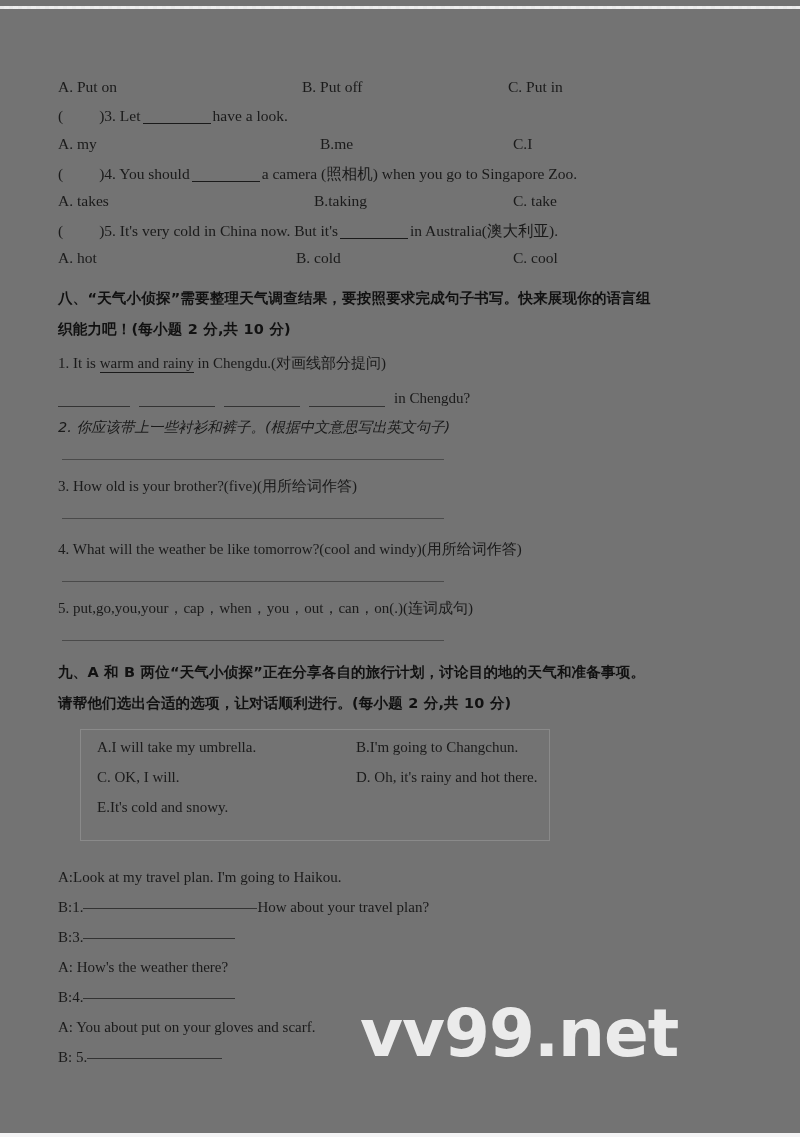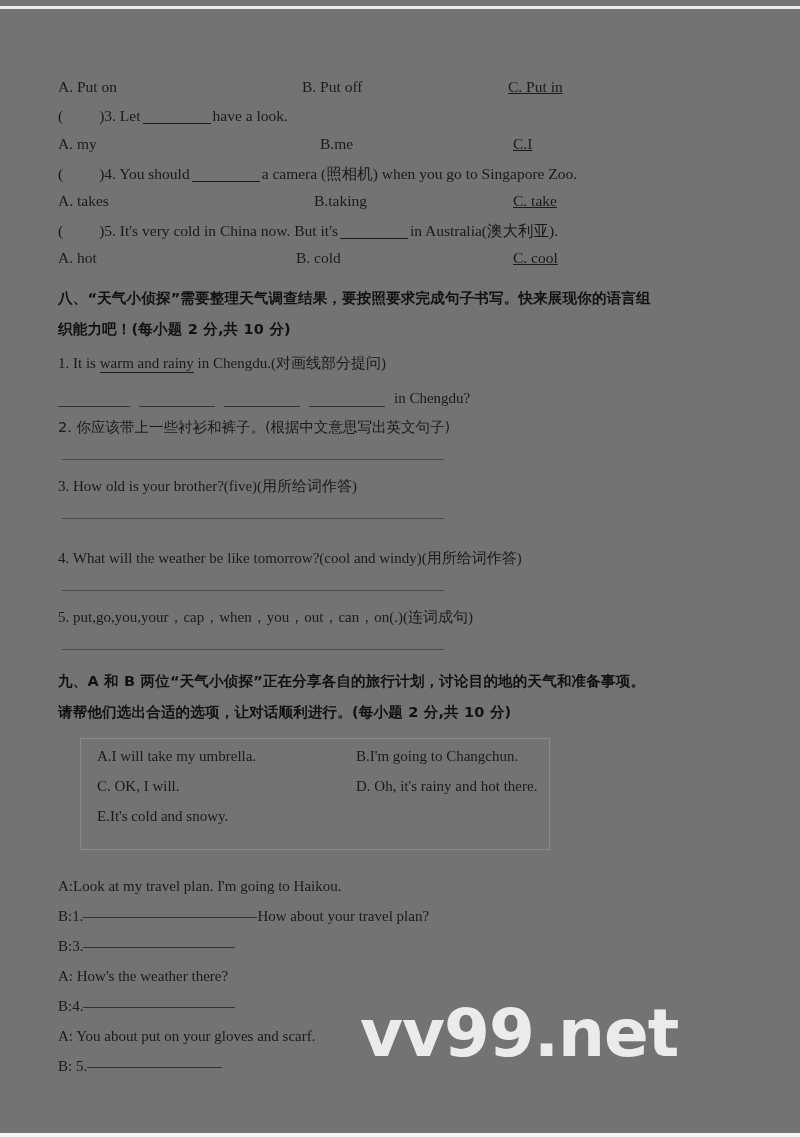--- a/index.html
+++ b/index.html
@@ -60,21 +60,21 @@
     height: 28.5px;
     font-size: 15.5px;
     white-space: nowrap;
   }
   .opt {
     position: absolute;
     top: 0;
   }
   .opt.a { left: 0px; }
   .opt.b { left: 244px; }
-  .opt.c { left: 450px; text-decoration: underline; }
+  .opt.c { left: 450px; }
 
   .paren { letter-spacing: 0; }
   .gap-inline {
     display: inline-block;
     width: 68px;
     border-bottom: 1px solid #1a1a1a;
     vertical-align: -3px;
     margin: 0 2px;
   }
 
@@ -91,20 +91,21 @@
   
   .sec8 { margin-top: 5px; }
   .qtext {
     font-size: 15px;
     line-height: 28px;
     white-space: nowrap;
   }
   .qtext.cn {
     font-family: "DejaVu Sans", "Liberation Sans", sans-serif;
     font-size: 14.5px;
+    font-style: italic;
   }
   .underline-word {
     border-bottom: 1px solid #1a1a1a;
     padding-bottom: 1px;
   }
   .blank-row {
     height: 30px;
     display: flex;
     align-items: flex-end;
     font-size: 15px;
@@ -225,21 +226,21 @@
         <span>你应该带上一些衬衫和裤子。(根据中文意思写出英文句子)</span>
       </div>
       <div class="answer-rule"></div>
 
       <div class="qtext" style="margin-top:12px">
         <span>3.</span>
         <span>How old is your brother?(five)(用所给词作答)</span>
       </div>
       <div class="answer-rule"></div>
 
-      <div class="qtext" style="margin-top:25px">
+      <div class="qtext" style="margin-top:16px">
         <span>4.</span>
         <span>What will the weather be like tomorrow?(cool and windy)(用所给词作答)</span>
       </div>
       <div class="answer-rule"></div>
 
       <div class="qtext" style="margin-top:12px">
         <span>5.</span>
         <span>put,go,you,your，cap，when，you，out，can，on(.)(连词成句)</span>
       </div>
       <div class="answer-rule"></div>

